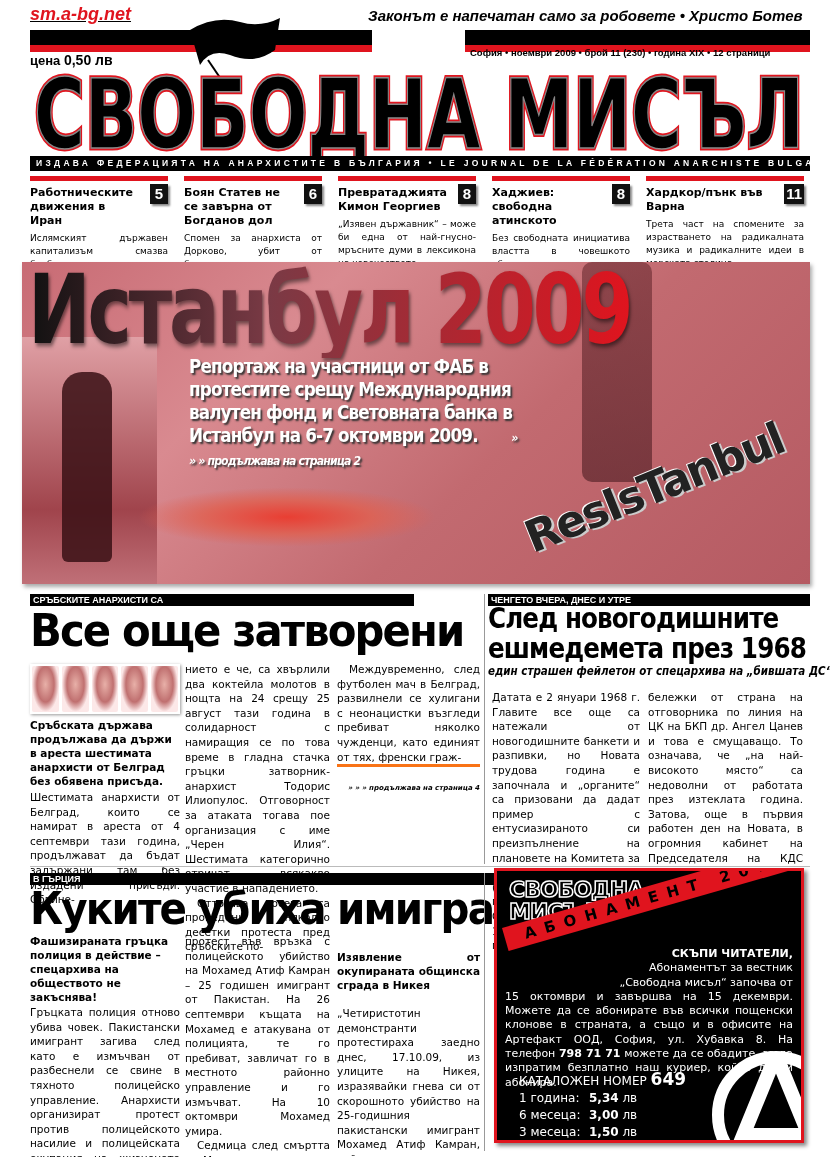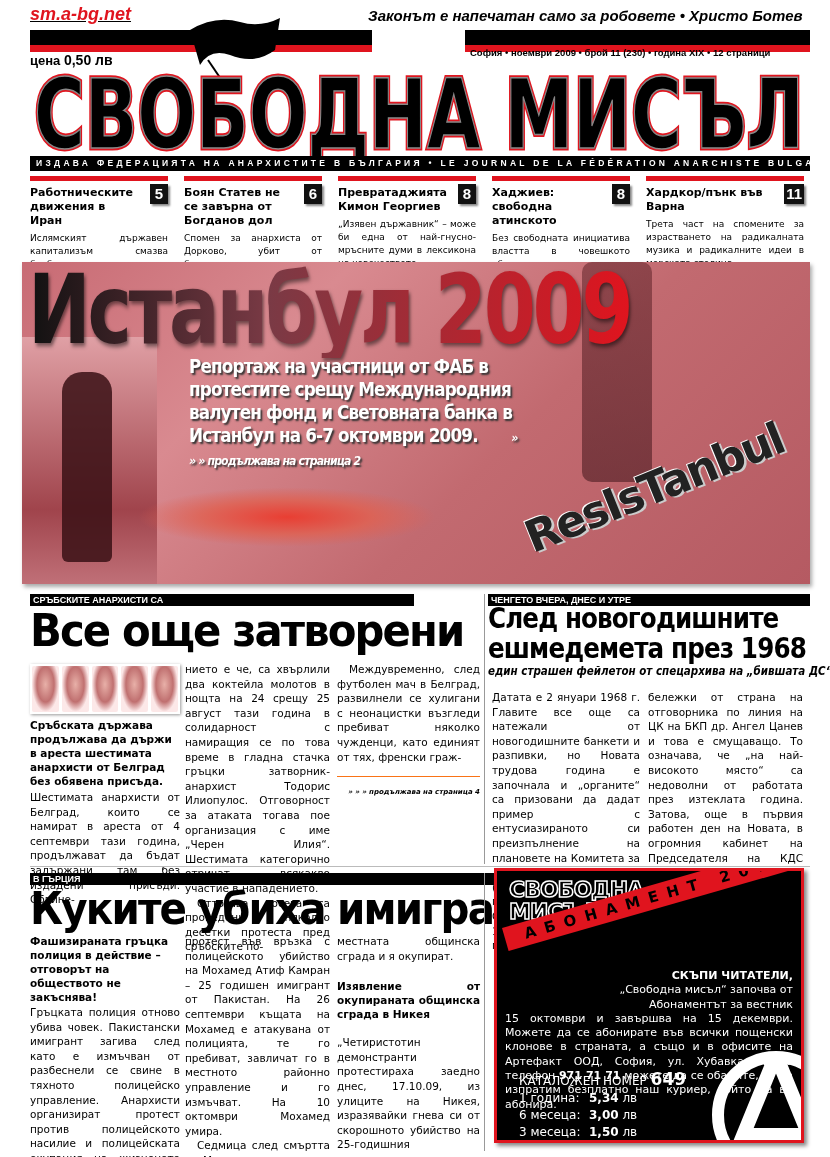--- a/index.html
+++ b/index.html
@@ -34,21 +34,21 @@
 #hero-title{position:absolute;left:6px;top:0;font:bold 96px/96px "DejaVu Sans",sans-serif;letter-spacing:-4px;transform:scaleX(.78);transform-origin:left top;white-space:nowrap;background:linear-gradient(90deg,#111 0%,#7a3a45 40%,#e0141e 100%);-webkit-background-clip:text;background-clip:text;color:transparent;text-shadow:none;filter:drop-shadow(2px 3px 2px rgba(0,0,0,.5))}
 #hero-desc{position:absolute;left:167px;top:93px;width:330px;font:bold 20px/23px "DejaVu Sans",sans-serif;color:#fff;letter-spacing:-1px;transform:scaleX(.84);transform-origin:left top;text-shadow:2px 2px 2px #333;width:400px}
 #hero-desc .cont{font:italic bold 13px "DejaVu Sans",sans-serif;margin-left:40px}
 #resist{position:absolute;left:495px;top:200px;font:bold 44px "DejaVu Sans",sans-serif;color:#222;transform:rotate(-22deg);text-shadow:2px 2px 0 #ccc,-1px -1px 0 #fff;letter-spacing:-2px}
 
 .kicker{background:#000;color:#fff;font:bold 9px/12px "Liberation Sans",sans-serif;padding-left:3px;height:12px;white-space:nowrap}
 .headline{font:bold 44px/50px "DejaVu Sans",sans-serif;letter-spacing:-2px;white-space:nowrap;transform-origin:left top}
 .col{font:10.5px/14.6px "DejaVu Sans",sans-serif;text-align:justify;hyphens:auto}
 .col .ind{text-indent:12px}
 .lead{font:bold 10.5px/14px "DejaVu Sans",sans-serif}
-.more{font:italic bold 7px "DejaVu Sans",sans-serif;text-align:right;border-top:1px solid #f97316;padding-top:11px;margin-top:12px}
+.more{font:italic bold 7px "DejaVu Sans",sans-serif;text-align:right;border-top:3px solid #f97316;padding-top:17px;margin-top:0}
 .vrule{width:1px;background:#999}
 .hrule{height:1px;background:#bbb}
 
 #a1-kicker{left:30px;top:594px;width:384px}
 #a1-head{left:30px;top:606px;transform:scaleX(.95)}
 #a1-photo{left:30px;top:664px;width:150px;height:50px;background:#fff;display:flex;gap:3px;padding:2px;box-shadow:1px 1px 3px #999}
 #a1-photo .face{flex:1;background:radial-gradient(ellipse at 50% 40%,#e8b0a8 0%,#c07070 45%,#fce8e8 70%);border-radius:2px}
 #a1-lead{left:30px;top:718px;width:150px}
 #a1-c1{left:30px;top:790px;width:150px}
 #a1-c2{left:185px;top:662px;width:145px}
@@ -173,46 +173,45 @@
   </div>
 <div class="abs" id="a2-sub">един страшен фейлетон от спецархива на „бившата ДС“</div>
 <div class="abs col" id="a2-c1">Датата е 2 януари 1968 г. Главите все още са натежали от новогодишните банкети и разпивки, но Новата трудова година е започнала и „органите“ са призовани да дадат пример с ентусиазираното си преизпълнение на плановете на Комитета за държавна сигурност (КДС) по заложените в петилетката показатели. Отчетът на Комитета за 1967 г. е посрещнат с много критични</div>
 <div class="abs col" id="a2-c2">
     <p>бележки от страна на отговорника по линия на ЦК на БКП др. Ангел Цанев и това е смущаващо. То означава, че „на най-високото място“ са недоволни от работата през изтеклата година. Затова, още в първия работен ден на Новата, в огромния кабинет на Председателя на КДС Ангел Солаков (не са ли твърде много назначените „Ангели“ на върха на това дя-</p>
     <div class="more">» » » продължава на страница 6</div>
   </div>
 
 <div class="abs kicker" id="a3-kicker">В ГЪРЦИЯ</div>
 <div class="abs headline" id="a3-head">Куките убиха имигрант</div>
-<div class="abs lead" id="a3-lead">Фашизираната гръцка полиция в действие – отговорът на обществото не закъснява!</div>
+<div class="abs lead" id="a3-lead">Фашизираната гръцка полиция в действие – спецархива на обществото не закъснява!</div>
 <div class="abs col" id="a3-c1">
     <p>Гръцката полиция отново убива човек. Пакистански имигрант загива след като е измъчван от разбеснели се свине в тяхното полицейско управление. Анархисти организират протест против полицейското насилие и полицейската окупация на жизненото им пространство.</p>
   </div>
 <div class="abs col" id="a3-c2">
     <p>протест във връзка с полицейското убийство на Мохамед Атиф Камран – 25 годишен имигрант от Пакистан. На 26 септември къщата на Мохамед е атакувана от полицията, те го пребиват, завличат го в местното районно управление и го измъчват. На 10 октомври Мохамед умира.</p>
     <p class="ind">Седмица след смъртта на Мохамед се провежда демонстрация в Никея – атинското предградие, в което е живял той до арестуването си. В края на демонстрацията няколко души влизат в</p>
   </div>
 <div class="abs col" id="a3-c3">
-    <p>местната общинска сграда и я окупират.</p>
     <p class="lead" style="margin:16px 0 14px">Изявление от окупираната общинска сграда в Никея</p>
     <p>„Четиристотин демонстранти протестираха заедно днес, 17.10.09, из улиците на Никея, изразявайки гнева си от скорошното убийство на 25-годишния пакистански имигрант Мохамед Атиф Камран, който почина след като беше измъчван в полицейското уп-</p>
   </div>
 <div class="abs vrule" style="left:484px;top:873px;height:278px"></div>
 
 <div class="abs" id="sub">
   <div id="sub-title">
       <div>СВОБОДНА</div>
       <div>МИСЪЛ</div>
     </div>
   <div id="sub-ribbon">АБОНАМЕНТ 2010</div>
   <div id="sub-body">
-    <div class="hdr" style="margin-top:28px">СКЪПИ ЧИТАТЕЛИ,</div>
+    <div class="hdr" style="margin-top:6px">СКЪПИ ЧИТАТЕЛИ,</div>
+    <div>Абонаментът за вестник</div>
     <div>„Свободна мисъл“ започва от</div>
-    <div>Абонаментът за вестник</div>
-    <div class="just"><span>15 октомври и завършва на 15 декември. Можете да се абонирате във всички пощенски клонове в страната, а също и в офисите на Артефакт ООД, София, ул. Хубавка 8. На телефон</span> <b>971 71 71</b> <span>можете да се обадите, за да изпратим безплатно наш куриер, който да ви абонира.</span></div>
+    <div class="just"><span>15 октомври и завършва на 15 декември. Можете да се абонирате във всички пощенски клонове в страната, а също и в офисите на Артефакт ООД, София, ул. Хубавка 8. На телефон</span> <b>798 71 71</b> <span>можете да се обадите, за да изпратим безплатно наш куриер, който да ви абонира.</span></div>
   </div>
   <div id="sub-prices">
     <div class="cat"><span>КАТАЛОЖЕН НОМЕР</span> <b>649</b></div>
     <div class="row"><span>1 година:</span><b>5,34</b> <i style="font-style:normal">лв</i></div>
     <div class="row"><span>6 месеца:</span><b>3,00</b> <i style="font-style:normal">лв</i></div>
     <div class="row"><span>3 месеца:</span><b>1,50</b> <i style="font-style:normal">лв</i></div>
   </div>
   <svg id="anarchy" viewBox="0 0 130 130">
     <circle cx="65" cy="65" r="58" fill="none" stroke="#fff" stroke-width="12"></circle>
     <path d="M65 5 L20 115 M65 5 L110 115 M35 85 L95 85" stroke="#fff" stroke-width="14" fill="none"></path>

